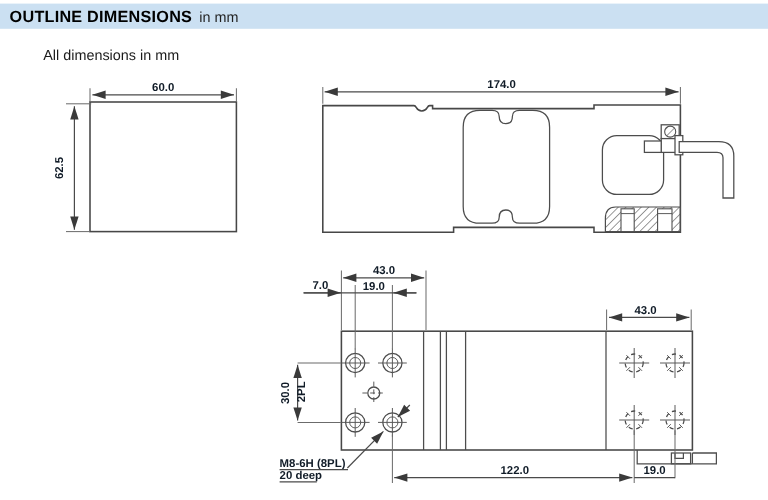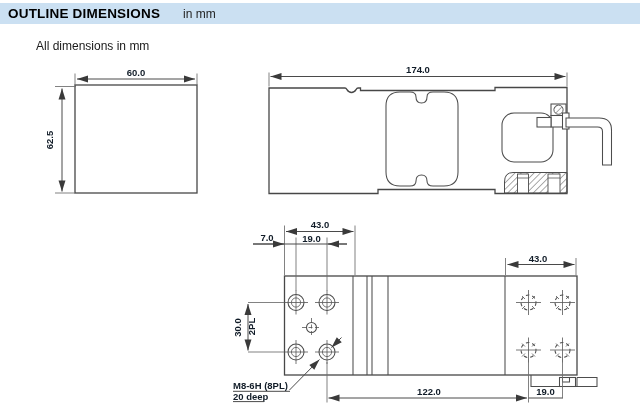--- a/index.html
+++ b/index.html
@@ -1,21 +1,21 @@
 <!DOCTYPE html>
 <html><head>
 <meta charset="utf-8">
 <style>
   html,body{margin:0;padding:0;background:#fff;}
   .stage{position:relative;width:640px;height:417px;background:#ffffff;overflow:hidden;
          font-family:"Liberation Sans",sans-serif;}
   .header-bar{position:absolute;left:0;top:3px;width:640px;height:21px;background:#cbe0f2;
               display:flex;align-items:center;padding-left:8px;box-sizing:border-box;}
   .header-title{font-weight:bold;font-size:13.5px;color:#000;letter-spacing:.2px;}
-  .header-unit{font-size:12px;color:#1f1f1f;margin-left:23px;}
+  .header-unit{font-size:12px;color:#1f1f1f;margin-left:6px;}
   .note{position:absolute;left:36px;top:39px;font-size:12px;color:#1a1a1a;}
   svg{position:absolute;left:0;top:0;}
   .body-ln{stroke:#474747;stroke-width:1.3;fill:none;}
   .feat-ln{stroke:#4d4d4d;stroke-width:1.05;fill:none;}
   .feat-fill{stroke:#4d4d4d;stroke-width:1.05;fill:#ffffff;}
   .ext{stroke:#6b6b6b;stroke-width:.85;fill:none;}
   .dim{stroke:#4a4a4a;stroke-width:1;fill:none;}
   .cross{stroke:#555;stroke-width:.8;fill:none;}
   .dim-text{font:bold 9.5px "Liberation Sans",sans-serif;fill:#111c28;}
 </style>

